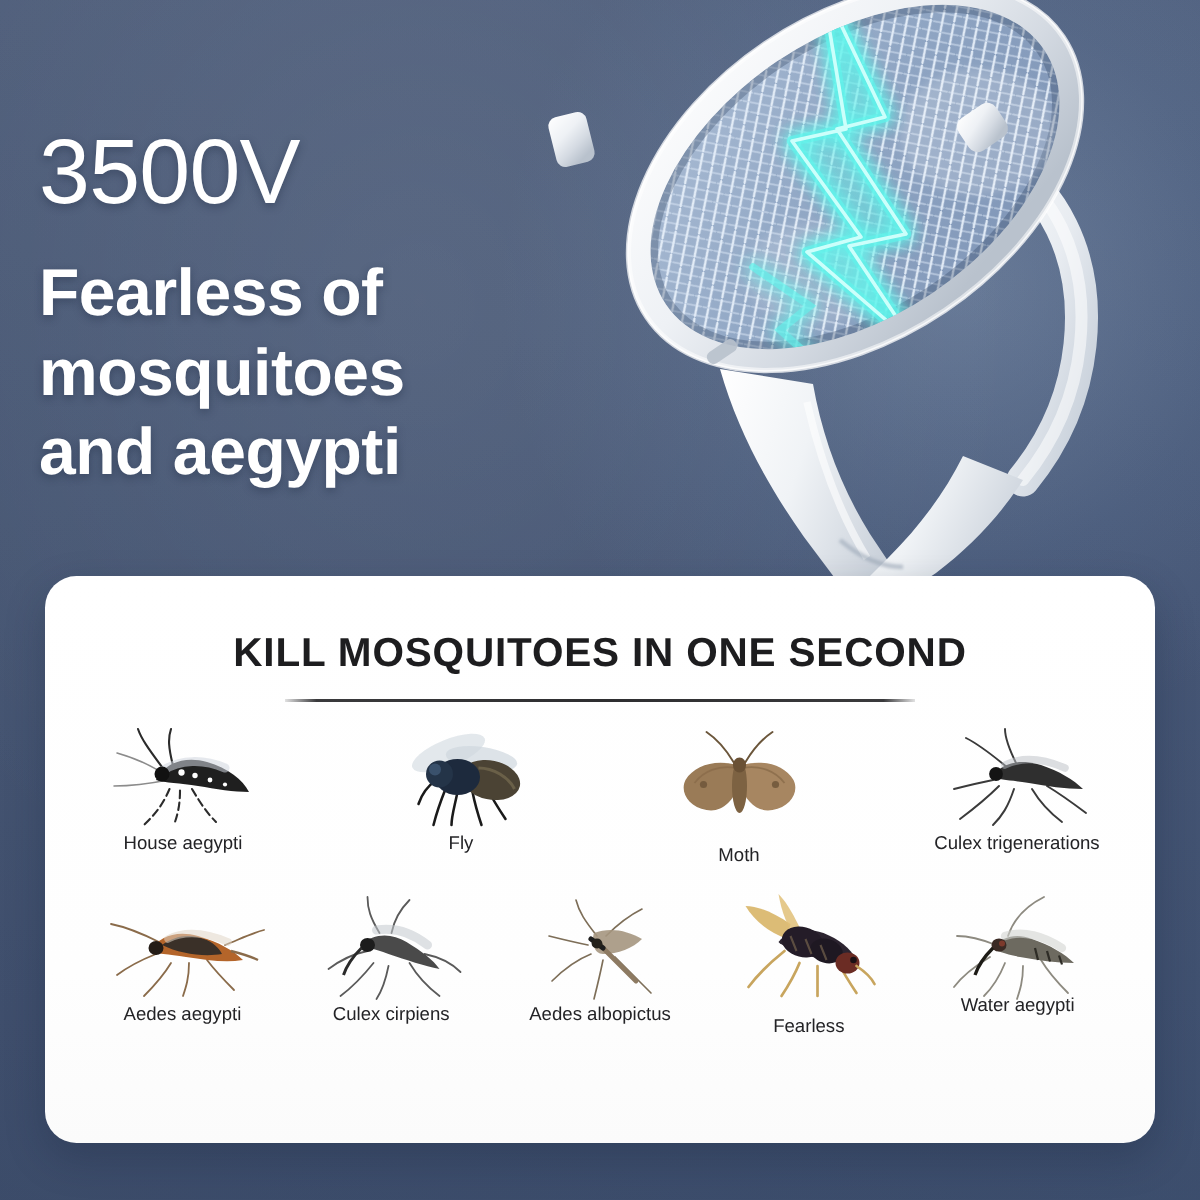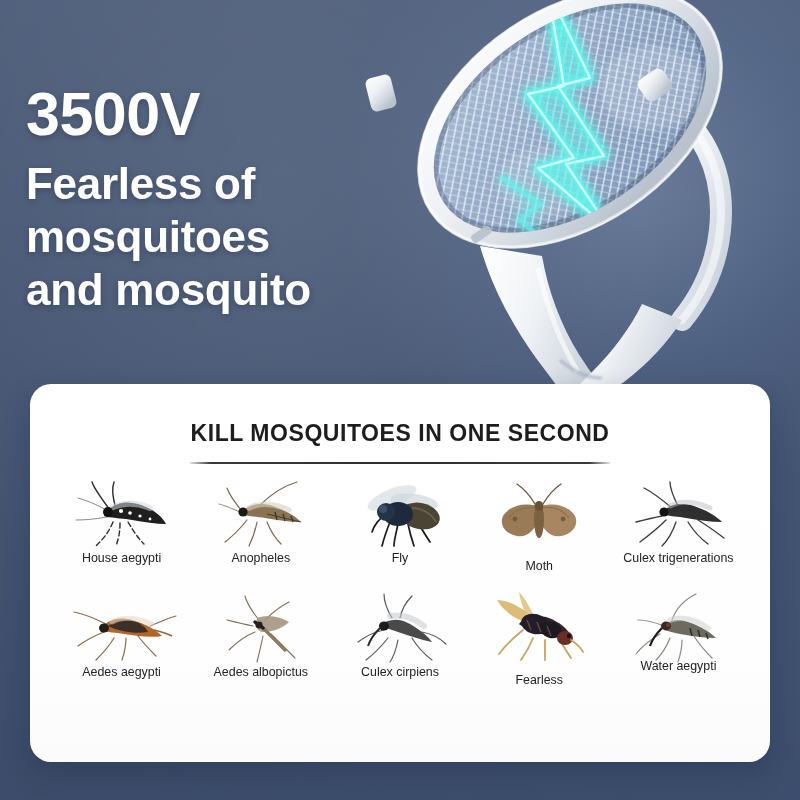--- a/index.html
+++ b/index.html
@@ -39,24 +39,24 @@
   .headline {
     position: absolute;
     left: 26px; top: 84px;
     width: 430px;
     z-index: 6;
     color: #ffffff;
     text-shadow: 0 2px 6px rgba(20,32,55,0.35);
   }
   .voltage {
     font-size: 61px;
-    font-weight: 700;
+    font-weight: 400;
     letter-spacing: -0.5px;
     line-height: 1.0;
-    margin-bottom: 12px;
+    margin-bottom: 24px;
   }
   .tagline {
     font-size: 44px;
     font-weight: 700;
     line-height: 1.21;
     letter-spacing: -0.3px;
   }
 
   
   #product {
@@ -74,21 +74,21 @@
     background: linear-gradient(180deg, #ffffff 0%, #fefefe 70%, #fbfbfb 100%);
     border-radius: 21px;
     box-shadow: 0 10px 26px rgba(20,32,55,0.26);
     z-index: 5;
     overflow: hidden;
   }
 
   .card-title {
     text-align: center;
     margin-top: 36px;
-    font-size: 23px;
+    font-size: 27px;
     font-weight: 700;
     letter-spacing: 0.55px;
     color: #1d1d1f;
   }
   .title-rule {
     width: 420px;
     height: 2px;
     margin: 15px auto 0 auto;
     background: linear-gradient(90deg, rgba(60,60,62,0.15) 0%, #3a3a3c 5%, #2e2e30 50%, #3a3a3c 95%, rgba(60,60,62,0.15) 100%);
   }
@@ -242,21 +242,21 @@
       </g>
     </svg>
   </div>
 
   <div class="bg-vignette"></div>
 
   <div class="headline">
     <div class="voltage">3500V</div>
     <div class="tagline">
       <div>Fearless of mosquitoes</div>
-      <div>and mosquito</div>
+      <div>and aegypti</div>
     </div>
   </div>
 
   <div id="card">
     <div class="card-title">KILL MOSQUITOES IN ONE SECOND</div>
     <div class="title-rule"></div>
 
     <div class="grid">
 
       <div class="row row1">
@@ -278,40 +278,20 @@
               <circle cx="63" cy="35" r="2.1" fill="#ffffff"></circle>
               <circle cx="72" cy="37" r="1.8" fill="#ffffff"></circle>
               <circle cx="82" cy="40" r="1.6" fill="#ffffff"></circle>
               <circle cx="92" cy="43" r="1.4" fill="#ffffff"></circle>
               <circle cx="50" cy="36" r="5" fill="#111111"></circle>
             </svg>
           </div>
           <div class="bug-label">House aegypti</div>
         </div>
 
-        <div class="cell">
-          <div class="bug-art">
-            <svg viewBox="0 0 128 74">
-              <g stroke="#7b6a4e" fill="none" stroke-linecap="round">
-                <path d="M62,30 C74,18 86,10 100,6" stroke-width="1.2"></path>
-                <path d="M48,38 C38,34 30,30 22,28" stroke-width="1.1" opacity="0.7"></path>
-                <path d="M50,44 C42,54 36,60 28,66" stroke-width="1.2"></path>
-                <path d="M60,46 C58,56 56,62 52,70" stroke-width="1.2"></path>
-                <path d="M70,46 C74,56 78,62 84,68" stroke-width="1.2"></path>
-                <path d="M44,34 C36,24 32,18 30,12" stroke-width="1.2"></path>
-              </g>
-              <path d="M44,38 C50,28 62,26 76,30 C88,34 98,40 104,46 C92,46 80,44 68,42 C56,40 48,40 44,38 Z" fill="#8a7352"></path>
-              <path d="M52,32 C64,26 78,28 92,34" stroke="#d7d0c0" stroke-width="5.5" fill="none" opacity="0.6" stroke-linecap="round"></path>
-              <path d="M70,38 L104,46" stroke="#3c3325" stroke-width="1.1" opacity="0.8"></path>
-              <path d="M78,36 L80,44 M86,38 L88,45 M94,40 L96,46" stroke="#3c3325" stroke-width="1.3"></path>
-              <circle cx="46" cy="36" r="4.6" fill="#1e1a12"></circle>
-            </svg>
-          </div>
-          <div class="bug-label">Anopheles</div>
-        </div>
 
         <div class="cell">
           <div class="bug-art">
             <svg viewBox="0 0 128 74">
               <ellipse cx="56" cy="22" rx="26" ry="9" fill="#d9e0e6" opacity="0.75" transform="rotate(-22 56 22)"></ellipse>
               <ellipse cx="78" cy="26" rx="24" ry="8" fill="#cfd7de" opacity="0.7" transform="rotate(8 78 26)"></ellipse>
               <g stroke="#1a1a1a" fill="none" stroke-linecap="round" stroke-width="1.7">
                 <path d="M54,46 C50,56 48,62 46,70"></path>
                 <path d="M62,48 C60,58 58,64 58,70"></path>
                 <path d="M72,48 C74,58 76,64 78,70"></path>
@@ -389,58 +369,58 @@
               <path d="M96,40 C104,42 110,44 114,46" stroke="#8a6b4a" stroke-width="1.6" fill="none"></path>
               <ellipse cx="46" cy="38" rx="5" ry="4.6" fill="#241c16"></ellipse>
             </svg>
           </div>
           <div class="bug-label">Aedes aegypti</div>
         </div>
 
         <div class="cell">
           <div class="bug-art">
             <svg viewBox="0 0 128 74">
-              <g stroke="#7d6e58" fill="none" stroke-linecap="round" stroke-width="1.1">
-                <path d="M62,30 C54,20 50,14 48,6"></path>
-                <path d="M68,30 C76,22 84,16 92,12"></path>
-                <path d="M58,42 C48,46 40,52 32,60"></path>
-                <path d="M66,46 C64,56 62,64 60,72"></path>
-                <path d="M74,44 C82,52 90,60 98,68"></path>
-                <path d="M56,36 C46,34 38,32 30,30"></path>
-              </g>
-              <path d="M60,28 C70,24 82,26 92,32 C86,38 76,42 66,42 C60,42 58,34 60,28 Z" fill="#a59680" opacity="0.9"></path>
-              <path d="M64,36 C72,44 80,52 88,60" stroke="#8d7a62" stroke-width="3.2" fill="none" stroke-linecap="round"></path>
-              <path d="M58,32 L66,38" stroke="#1d1d1d" stroke-width="3.4" stroke-linecap="round"></path>
-              <ellipse cx="62" cy="35" rx="3.6" ry="3.4" fill="#24211b"></ellipse>
-            </svg>
-          </div>
-          <div class="bug-label">Aedes albopictus</div>
-        </div>
-
-        <div class="cell">
-          <div class="bug-art">
-            <svg viewBox="0 0 128 74">
               <g stroke="#5a5a5a" fill="none" stroke-linecap="round" stroke-width="1.2">
                 <path d="M56,28 C50,18 48,12 48,4"></path>
                 <path d="M64,28 C66,18 70,12 76,6"></path>
                 <path d="M48,40 C38,42 30,46 22,52"></path>
                 <path d="M52,48 C44,58 38,64 30,70"></path>
                 <path d="M62,50 C60,60 58,66 54,72"></path>
                 <path d="M76,48 C82,58 88,64 96,70"></path>
                 <path d="M86,42 C96,44 104,48 110,54"></path>
               </g>
               <path d="M44,36 C52,28 64,28 74,34 C84,40 92,46 96,52 C86,50 74,46 62,42 C52,38 46,38 44,36 Z" fill="#4a4a4a"></path>
               <path d="M54,26 C66,24 78,28 88,36" stroke="#c3c8cd" stroke-width="6" fill="none" opacity="0.55" stroke-linecap="round"></path>
               <ellipse cx="48" cy="36" rx="5" ry="4.6" fill="#1c1c1c"></ellipse>
               <path d="M44,38 C38,44 34,50 32,56" stroke="#2a2a2a" stroke-width="2" fill="none"></path>
             </svg>
           </div>
           <div class="bug-label">Culex cirpiens</div>
         </div>
 
+        <div class="cell">
+          <div class="bug-art">
+            <svg viewBox="0 0 128 74">
+              <g stroke="#7d6e58" fill="none" stroke-linecap="round" stroke-width="1.1">
+                <path d="M62,30 C54,20 50,14 48,6"></path>
+                <path d="M68,30 C76,22 84,16 92,12"></path>
+                <path d="M58,42 C48,46 40,52 32,60"></path>
+                <path d="M66,46 C64,56 62,64 60,72"></path>
+                <path d="M74,44 C82,52 90,60 98,68"></path>
+                <path d="M56,36 C46,34 38,32 30,30"></path>
+              </g>
+              <path d="M60,28 C70,24 82,26 92,32 C86,38 76,42 66,42 C60,42 58,34 60,28 Z" fill="#a59680" opacity="0.9"></path>
+              <path d="M64,36 C72,44 80,52 88,60" stroke="#8d7a62" stroke-width="3.2" fill="none" stroke-linecap="round"></path>
+              <path d="M58,32 L66,38" stroke="#1d1d1d" stroke-width="3.4" stroke-linecap="round"></path>
+              <ellipse cx="62" cy="35" rx="3.6" ry="3.4" fill="#24211b"></ellipse>
+            </svg>
+          </div>
+          <div class="bug-label">Aedes albopictus</div>
+        </div>
+
         <div class="cell nudge-down">
           <div class="bug-art">
             <svg viewBox="0 0 128 74">
               <path d="M52,22 C40,14 30,10 22,10 C28,20 38,28 50,32 Z" fill="#d8b567" opacity="0.9"></path>
               <path d="M58,24 C52,12 48,6 44,2 C46,14 50,24 56,32 Z" fill="#e0c078" opacity="0.85"></path>
               <g stroke="#c8a55e" fill="none" stroke-width="1.8" stroke-linecap="round">
                 <path d="M48,40 C38,48 30,56 24,64"></path>
                 <path d="M58,48 C54,58 50,64 46,70"></path>
                 <path d="M70,50 C70,58 70,64 70,70"></path>
                 <path d="M84,48 C88,56 92,62 96,68"></path>

